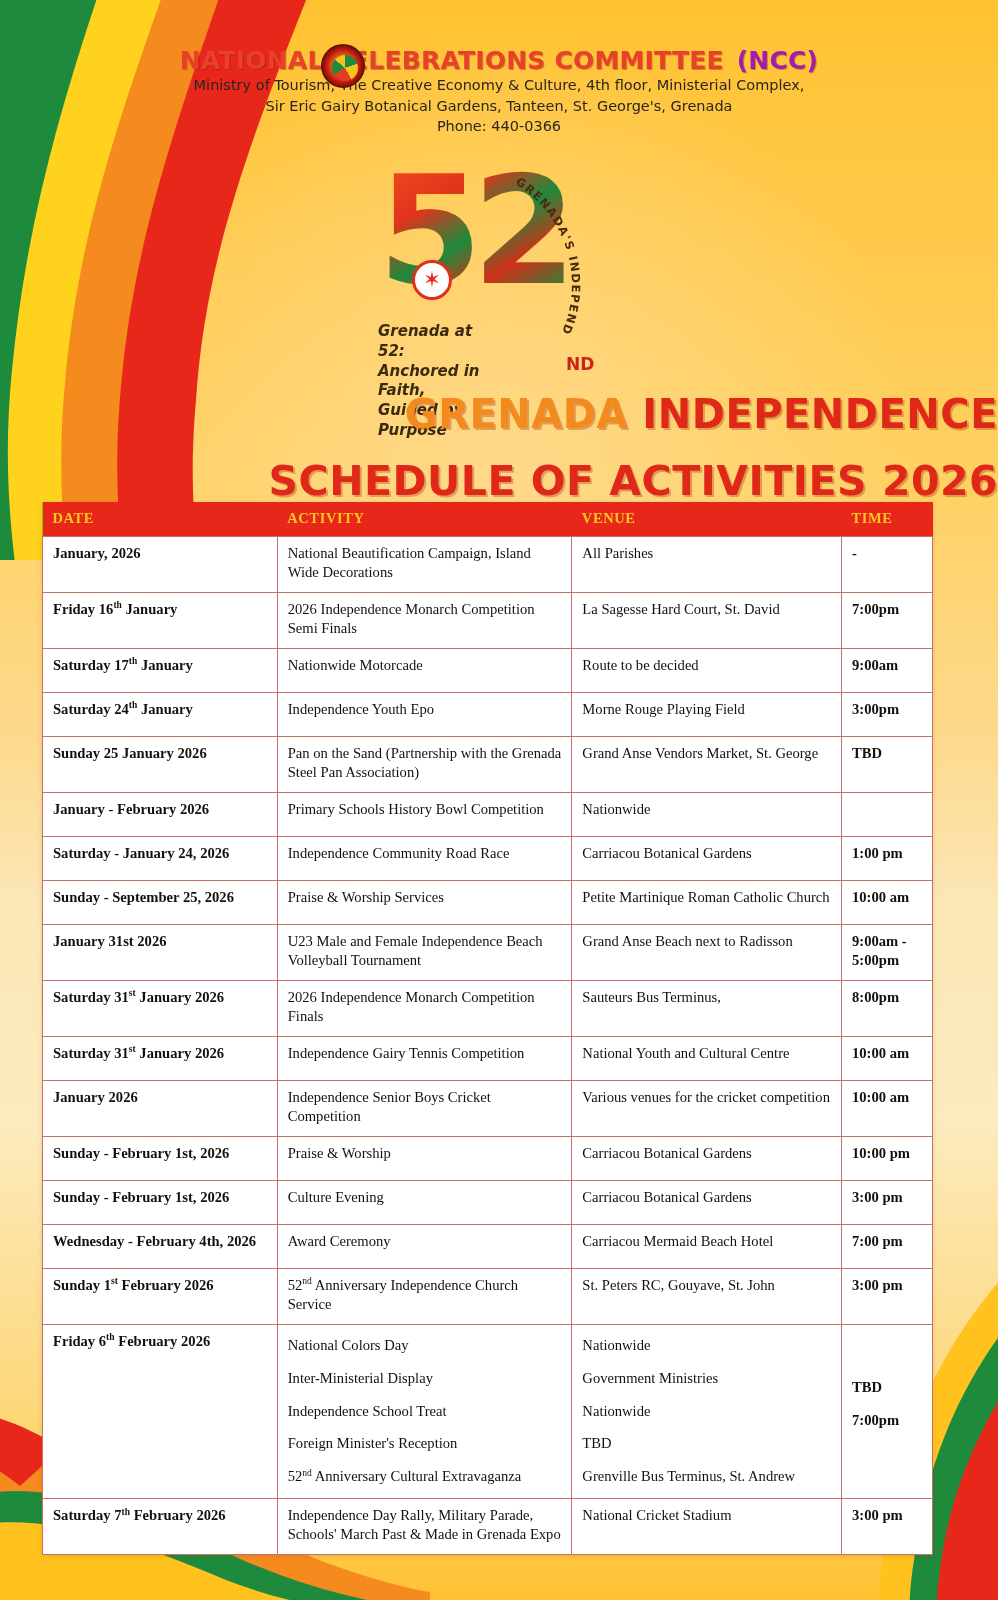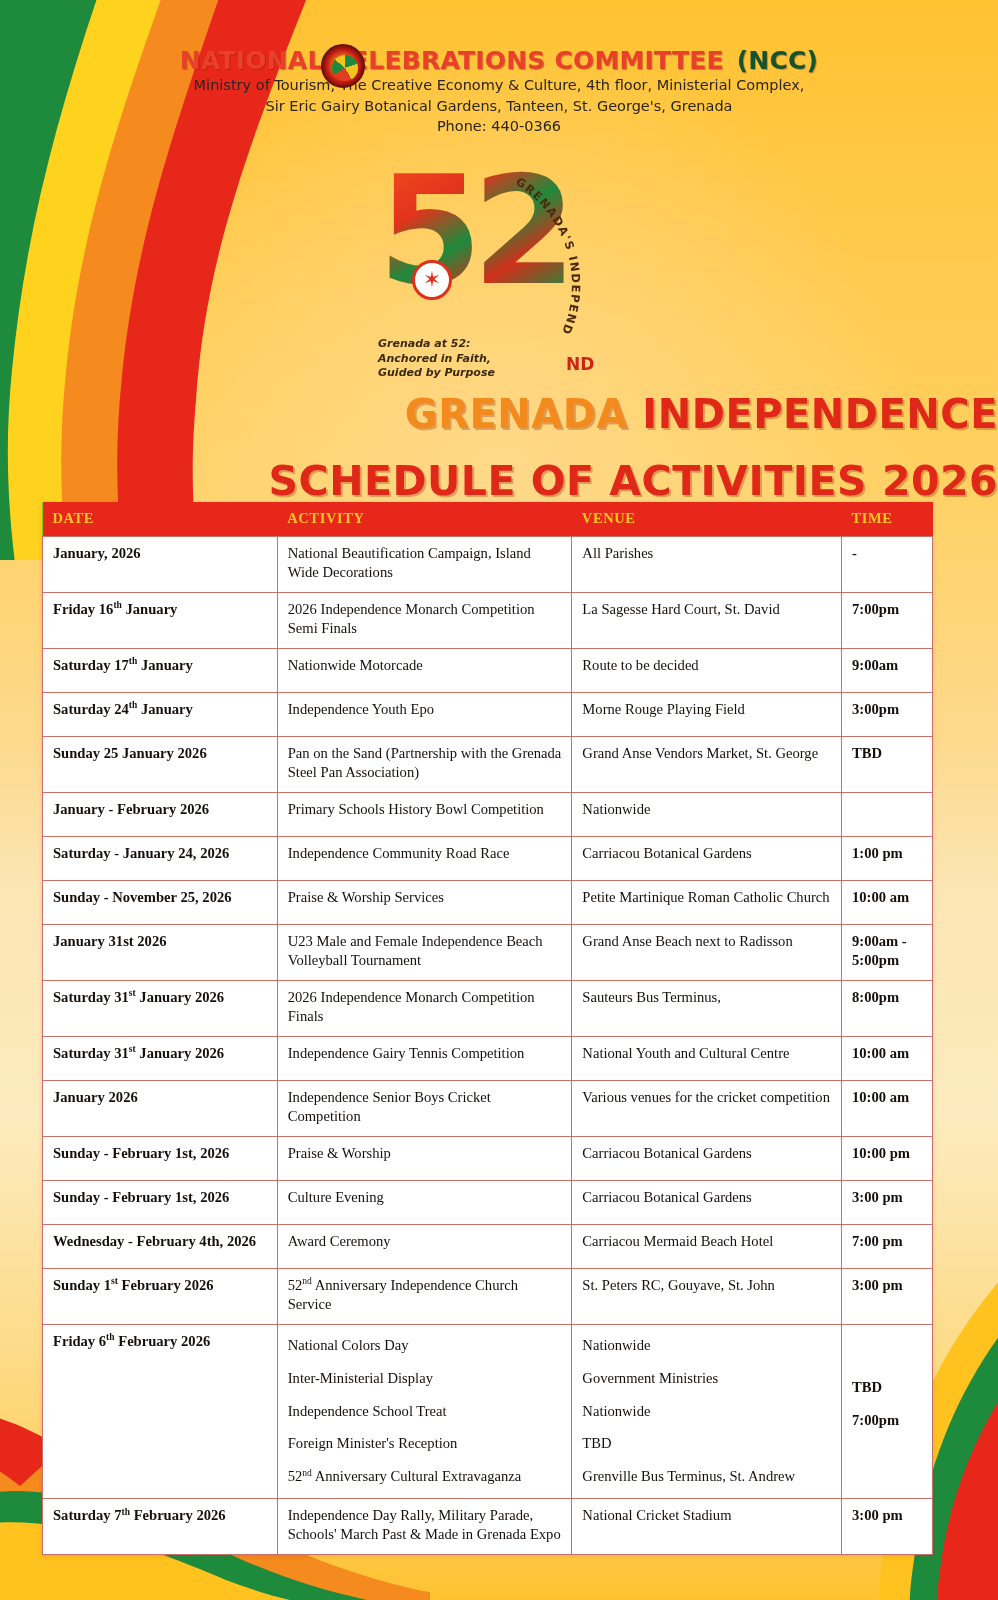--- a/index.html
+++ b/index.html
@@ -27,21 +27,21 @@
   #ribbon-br { bottom:0; right:0; width:300px; height:330px; }
 
   
   #header { position:absolute; top:46px; left:0; width:100%; text-align:center; z-index:5; }
   #ncc-title {
     font-family:"DejaVu Sans", sans-serif;
     font-weight:bold; font-size:25px; letter-spacing:.2px;
     color:#E8402A;
     text-shadow:1px 1px 0 rgba(120,20,0,.35);
   }
-  #ncc-title .ncc-paren { color:#14532d;margin-left:13px; }
+  #ncc-title .ncc-paren { color:#a21caf;margin-left:13px; }
   .ncc-addr {
     font-family:"DejaVu Sans", sans-serif;
     font-size:14.5px; color:#2B2520; line-height:1.42; font-weight:500;
   }
 
   
   #ncc-seal {
     position:absolute; left:141px; top:-2px;
     width:44px; height:44px; border-radius:50%;
     background:
@@ -72,23 +72,23 @@
   }
   #logo-arc {
     position:absolute; right:-4px; top:6px; width:130px; height:180px;
   }
   #logo-arc text { font-family:"DejaVu Sans", sans-serif; font-size:11.5px; font-weight:bold; fill:#4A2A0E; letter-spacing:1.4px; }
   #logo-nd {
     position:absolute; left:196px; top:192px;
     font-family:"DejaVu Sans", sans-serif; font-weight:bold; font-size:17px; color:#C9261A;
   }
   #logo-tagline {
-    position:absolute; left:8px; top:175px; width:120px;
+    position:absolute; left:8px; top:160px; width:120px;
     font-family:"DejaVu Sans", sans-serif; font-style:italic; font-weight:bold;
-    font-size:11px; line-height:1.32; color:#3A2A10;
+    font-size:15px; line-height:1.32; color:#3A2A10;
   }
 
   
   #main-title { position:absolute; top:392px; left:0; width:100%; text-align:right; z-index:5; }
   #title-line1, #title-line2 {
     font-family:"DejaVu Sans", sans-serif; font-weight:bold;
     font-size:40px; letter-spacing:.5px; line-height:1.12;
     text-shadow:2px 2px 0 rgba(150,30,0,.30);
   }
   #title-line1 .t-grenada { color:#F28A1E; }
@@ -257,21 +257,21 @@
         <td class="cell-venue">Nationwide</td>
         <td class="cell-time"></td>
       </tr>
       <tr>
         <td class="cell-date">Saturday - January 24, 2026</td>
         <td class="cell-activity">Independence Community Road Race</td>
         <td class="cell-venue">Carriacou Botanical Gardens</td>
         <td class="cell-time">1:00 pm</td>
       </tr>
       <tr>
-        <td class="cell-date">Sunday - November 25, 2026</td>
+        <td class="cell-date">Sunday - September 25, 2026</td>
         <td class="cell-activity">Praise &amp; Worship Services</td>
         <td class="cell-venue">Petite Martinique Roman Catholic Church</td>
         <td class="cell-time">10:00 am</td>
       </tr>
       <tr>
         <td class="cell-date">January 31st 2026</td>
         <td class="cell-activity">U23 Male and Female Independence Beach Volleyball Tournament</td>
         <td class="cell-venue">Grand Anse Beach next to Radisson</td>
         <td class="cell-time">9:00am - 5:00pm</td>
       </tr>

